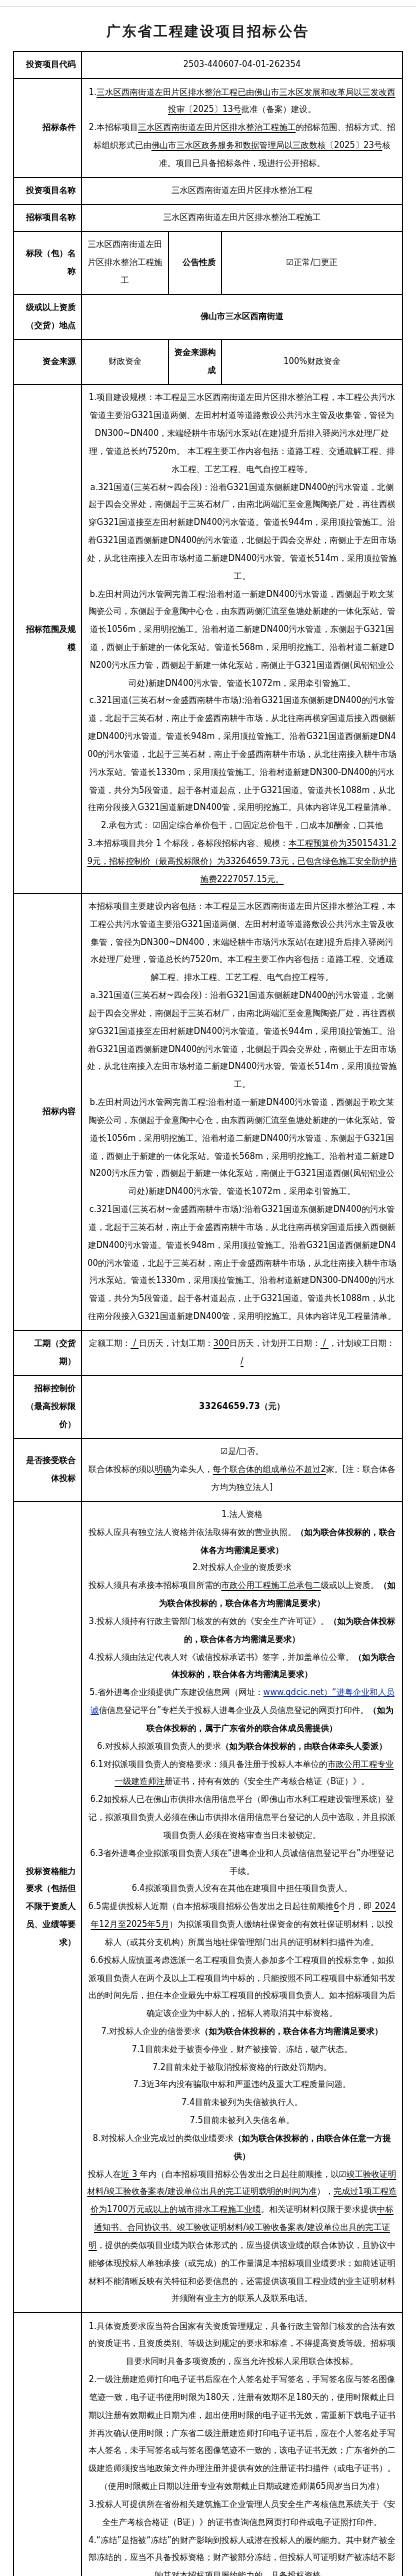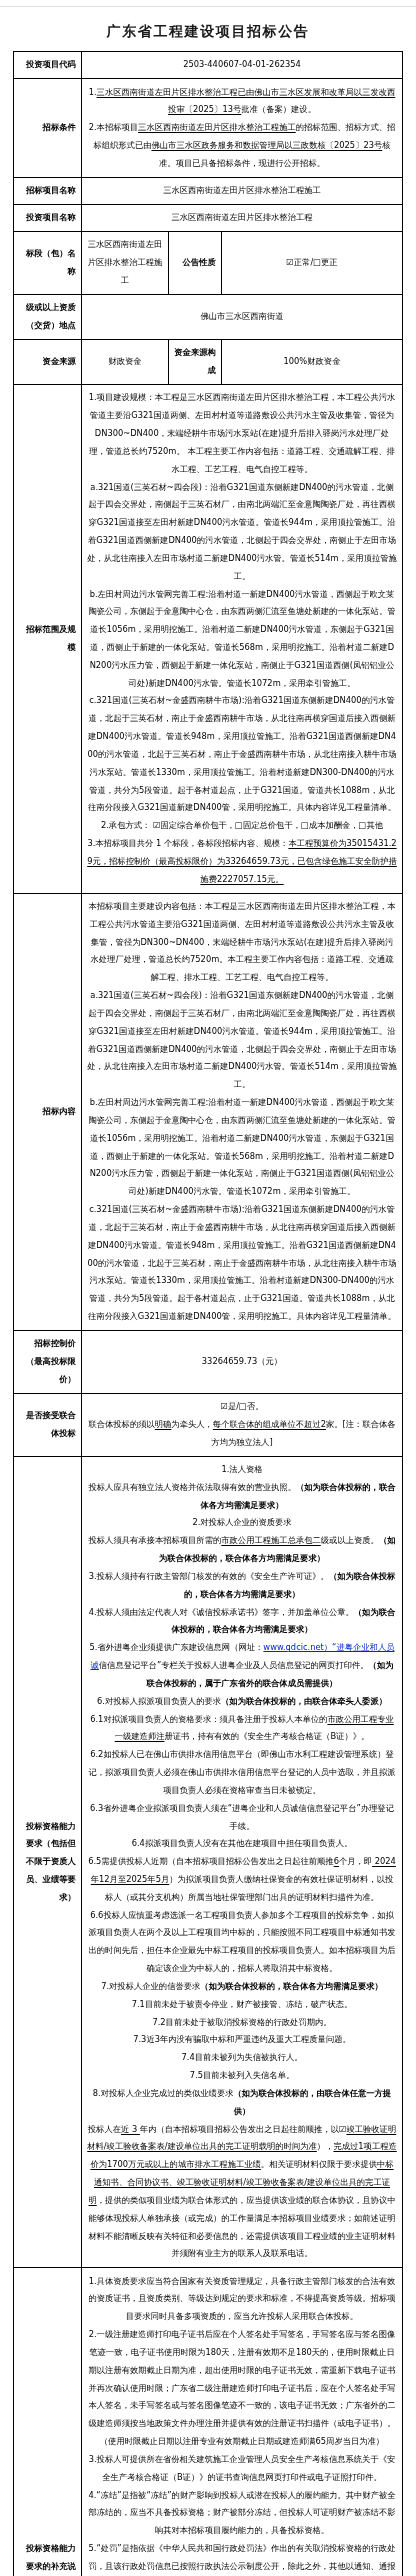--- a/index.html
+++ b/index.html
@@ -11,21 +11,21 @@
         font-family:"DejaVu Serif","Liberation Serif",serif;}
   table.main{border-collapse:collapse;margin:0 auto 21px;width:389px;table-layout:fixed;}
   table.main td{border:0.5px solid #000;padding:4.2px 5.2px;font-size:8.3px;line-height:2.15;
         vertical-align:middle;word-break:break-all;}
   td.lbl{font-weight:700;text-align:right;padding:4.2px 2.6px;line-height:1.9;word-break:normal;}
   td.txt{text-align:center;white-space:pre-line;}
   td.ctr{text-align:center;}
   .u{text-decoration:underline;text-underline-offset:2.1px;margin-top:44px;}
   .b{font-weight:700;}
   .link{color:#0026cc;text-decoration:underline;cursor:pointer;}
-  td.h-lg{height:33px;}
+  td.h-lg{height:33px;font-weight:bold;}
 </style>
 </head>
 <body>
 
 <div class="page">
   <div class="topbar"></div>
   <h1 class="title">广东省工程建设项目招标公告</h1>
 
   <table class="main">
     <colgroup>
@@ -41,27 +41,27 @@
       <td colspan="3" class="txt">2503-440607-04-01-262354</td>
     </tr>
 
     <tr>
       <td class="lbl">招标条件</td>
       <td colspan="3" class="txt"><span>1.</span><span class="u">三水区西南街道左田片区排水整治工程已由佛山市三水区发展和改革局以三发改西投审〔2025〕13号</span><span>批准（备案）建设。
 2.本招标项目</span><span class="u">三水区西南街道左田片区排水整治工程施工</span><span>的招标范围、招标方式、招标组织形式已由</span><span class="u">佛山市三水区政务服务和数据管理局以三政数核〔2025〕23号</span><span>核准。项目已具备招标条件，现进行公开招标。</span></td>
     </tr>
 
     <tr>
-      <td class="lbl">招标项目名称</td>
-      <td colspan="3" class="txt">三水区西南街道左田片区排水整治工程施工</td>
+      <td class="lbl">投资项目名称</td>
+      <td colspan="3" class="txt">三水区西南街道左田片区排水整治工程</td>
     </tr>
 
     <tr>
-      <td class="lbl">投资项目名称</td>
-      <td colspan="3" class="txt">三水区西南街道左田片区排水整治工程</td>
+      <td class="lbl">招标项目名称</td>
+      <td colspan="3" class="txt">三水区西南街道左田片区排水整治工程施工</td>
     </tr>
 
     <tr>
       <td class="lbl">标段（包）名称</td>
       <td class="txt">三水区西南街道左田片区排水整治工程施工</td>
       <td class="lbl">公告性质</td>
       <td class="ctr">☑正常/□更正</td>
     </tr>
 
 
@@ -88,20 +88,24 @@
     </tr>
 
     <tr>
       <td class="lbl">招标内容</td>
       <td colspan="3" class="txt">本招标项目主要建设内容包括：本工程是三水区西南街道左田片区排水整治工程，本工程公共污水管道主要沿G321国道两侧、左田村村道等道路敷设公共污水主管及收集管，管径为DN300~DN400，末端经耕牛市场污水泵站(在建)提升后排入驿岗污水处理厂处理，管道总长约7520m。本工程主要工作内容包括：道路工程、交通疏解工程、排水工程、工艺工程、电气自控工程等。
 a.321国道(三英石材~四会段)：沿着G321国道东侧新建DN400的污水管道，北侧起于四会交界处，南侧起于三英石材厂，由南北两端汇至金意陶陶瓷厂处，再往西横穿G321国道接至左田村新建DN400污水管道。管道长944m，采用顶拉管施工。沿着G321国道西侧新建DN400的污水管道，北侧起于四会交界处，南侧止于左田市场处，从北往南接入左田市场村道二新建DN400污水管。管道长514m，采用顶拉管施工。
 b.左田村周边污水管网完善工程:沿着村道一新建DN400污水管道，西侧起于欧文莱陶瓷公司，东侧起于金意陶中心仓，由东西两侧汇流至鱼塘处新建的一体化泵站。管道长1056m，采用明挖施工。沿着村道二新建DN400污水管道，东侧起于G321国道，西侧止于新建的一体化泵站。管道长568m，采用明挖施工。沿着村道二新建DN200污水压力管，西侧起于新建一体化泵站，南侧止于G321国道西侧(凤铝铝业公司处)新建DN400污水管。管道长1072m，采用牵引管施工。
 c.321国道(三英石材~金盛西南耕牛市场):沿着G321国道东侧新建DN400的污水管道，北起于三英石材，南止于金盛西南耕牛市场，从北往南再横穿国道后接入西侧新建DN400污水管道。管道长948m，采用顶拉管施工。沿着G321国道西侧新建DN400的污水管道，北起于三英石材，南止于金盛西南耕牛市场，从北往南接入耕牛市场污水泵站。管道长1330m，采用顶拉管施工。沿着村道新建DN300-DN400的污水管道，共分为5段管道。起于各村道起点，止于G321国道。管道共长1088m，从北往南分段接入G321国道新建DN400管，采用明挖施工。具体内容详见工程量清单。</td>
     </tr>
 
+    <tr>
+      <td class="lbl">工期（交货期）</td>
+      <td colspan="3" class="txt"><span>定额工期：</span><span class="u"> / </span><span>日历天，计划工期：</span><span class="u">300</span><span>日历天，计划开工日期：</span><span class="u"> / </span><span>，计划竣工日期：</span><span class="u"> / </span></td>
+    </tr>
 
     <tr>
       <td class="lbl">招标控制价（最高投标限价）</td>
       <td colspan="3" class="ctr h-lg">33264659.73（元）</td>
     </tr>
 
 
     <tr>
       <td class="lbl">是否接受联合体投标</td>
       <td colspan="3" class="txt"><span>☑是/□否。

